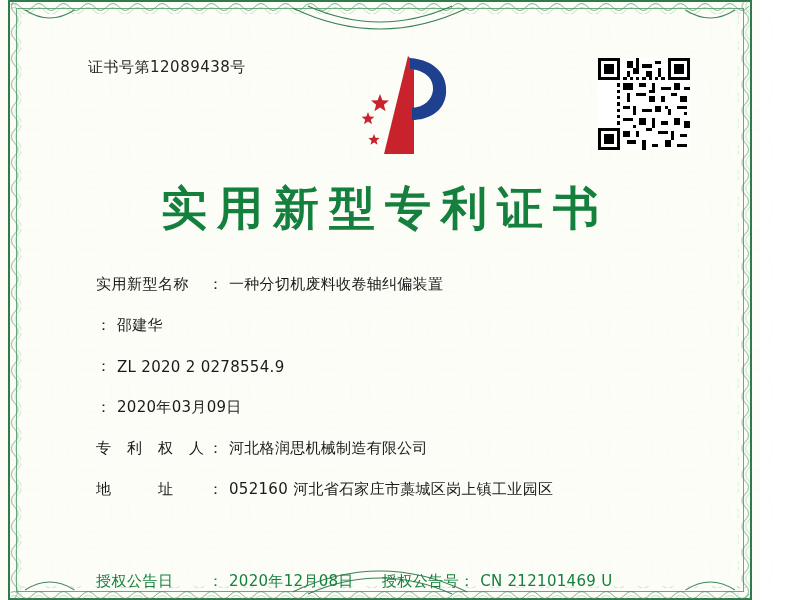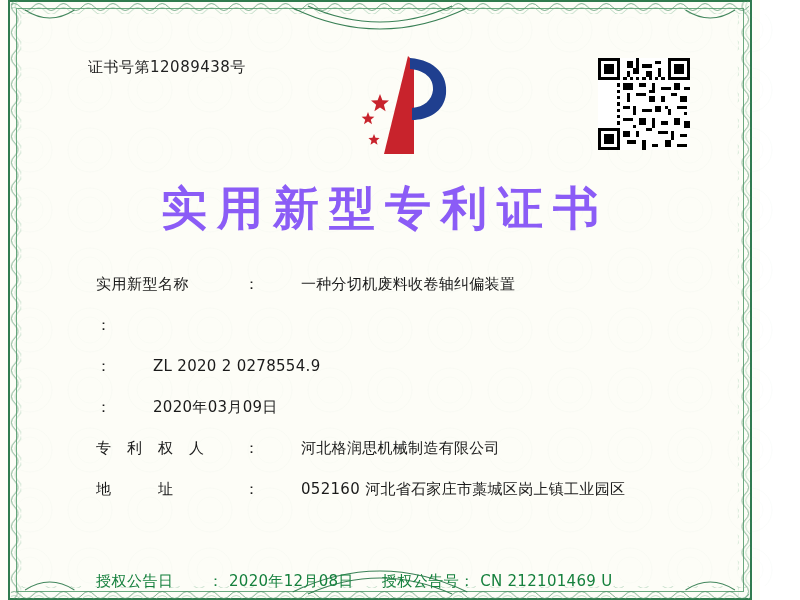--- a/index.html
+++ b/index.html
@@ -87,39 +87,38 @@
   }
 
   .title {
     position: absolute;
     left: 0;
     right: 0;
     top: 178px;
     text-align: center;
     font-size: 46px;
     font-weight: bold;
-    color: #8b5cf6;
+    color: #15803d;
     letter-spacing: 10px;
     text-indent: 10px;
     font-family: "DejaVu Sans", "Liberation Sans", sans-serif;
   }
 
   .fields {
     position: absolute;
     left: 96px;
     top: 275px;
     right: 70px;
   }
   .field-row {
     display: flex;
-    align-items: flex-start;
+    align-items: flex-end;
     margin-bottom: 22px;
     font-size: 15px;
     color: #1a1a1a;
-    gap: 36px;
   }
   .field-label {
     width: 112px;
     flex: 0 0 112px;
     white-space: pre;
     letter-spacing: 0.5px;
   }
   .field-colon {
     flex: 0 0 auto;
     padding-right: 6px;
@@ -325,20 +324,21 @@
   <div class="fields">
 
     <div class="field-row">
       <span class="field-label">实用新型名称</span>
       <span class="field-colon">：</span>
       <span class="field-value">一种分切机废料收卷轴纠偏装置</span>
     </div>
 
     <div class="field-row">
       <span class="field-colon">：</span>
+      <span class="field-value">邵建华</span>
     </div>
 
     <div class="field-row">
       <span class="field-colon">：</span>
       <span class="field-value">ZL 2020 2 0278554.9</span>
     </div>
 
     <div class="field-row">
       <span class="field-colon">：</span>
       <span class="field-value">2020年03月09日</span>

